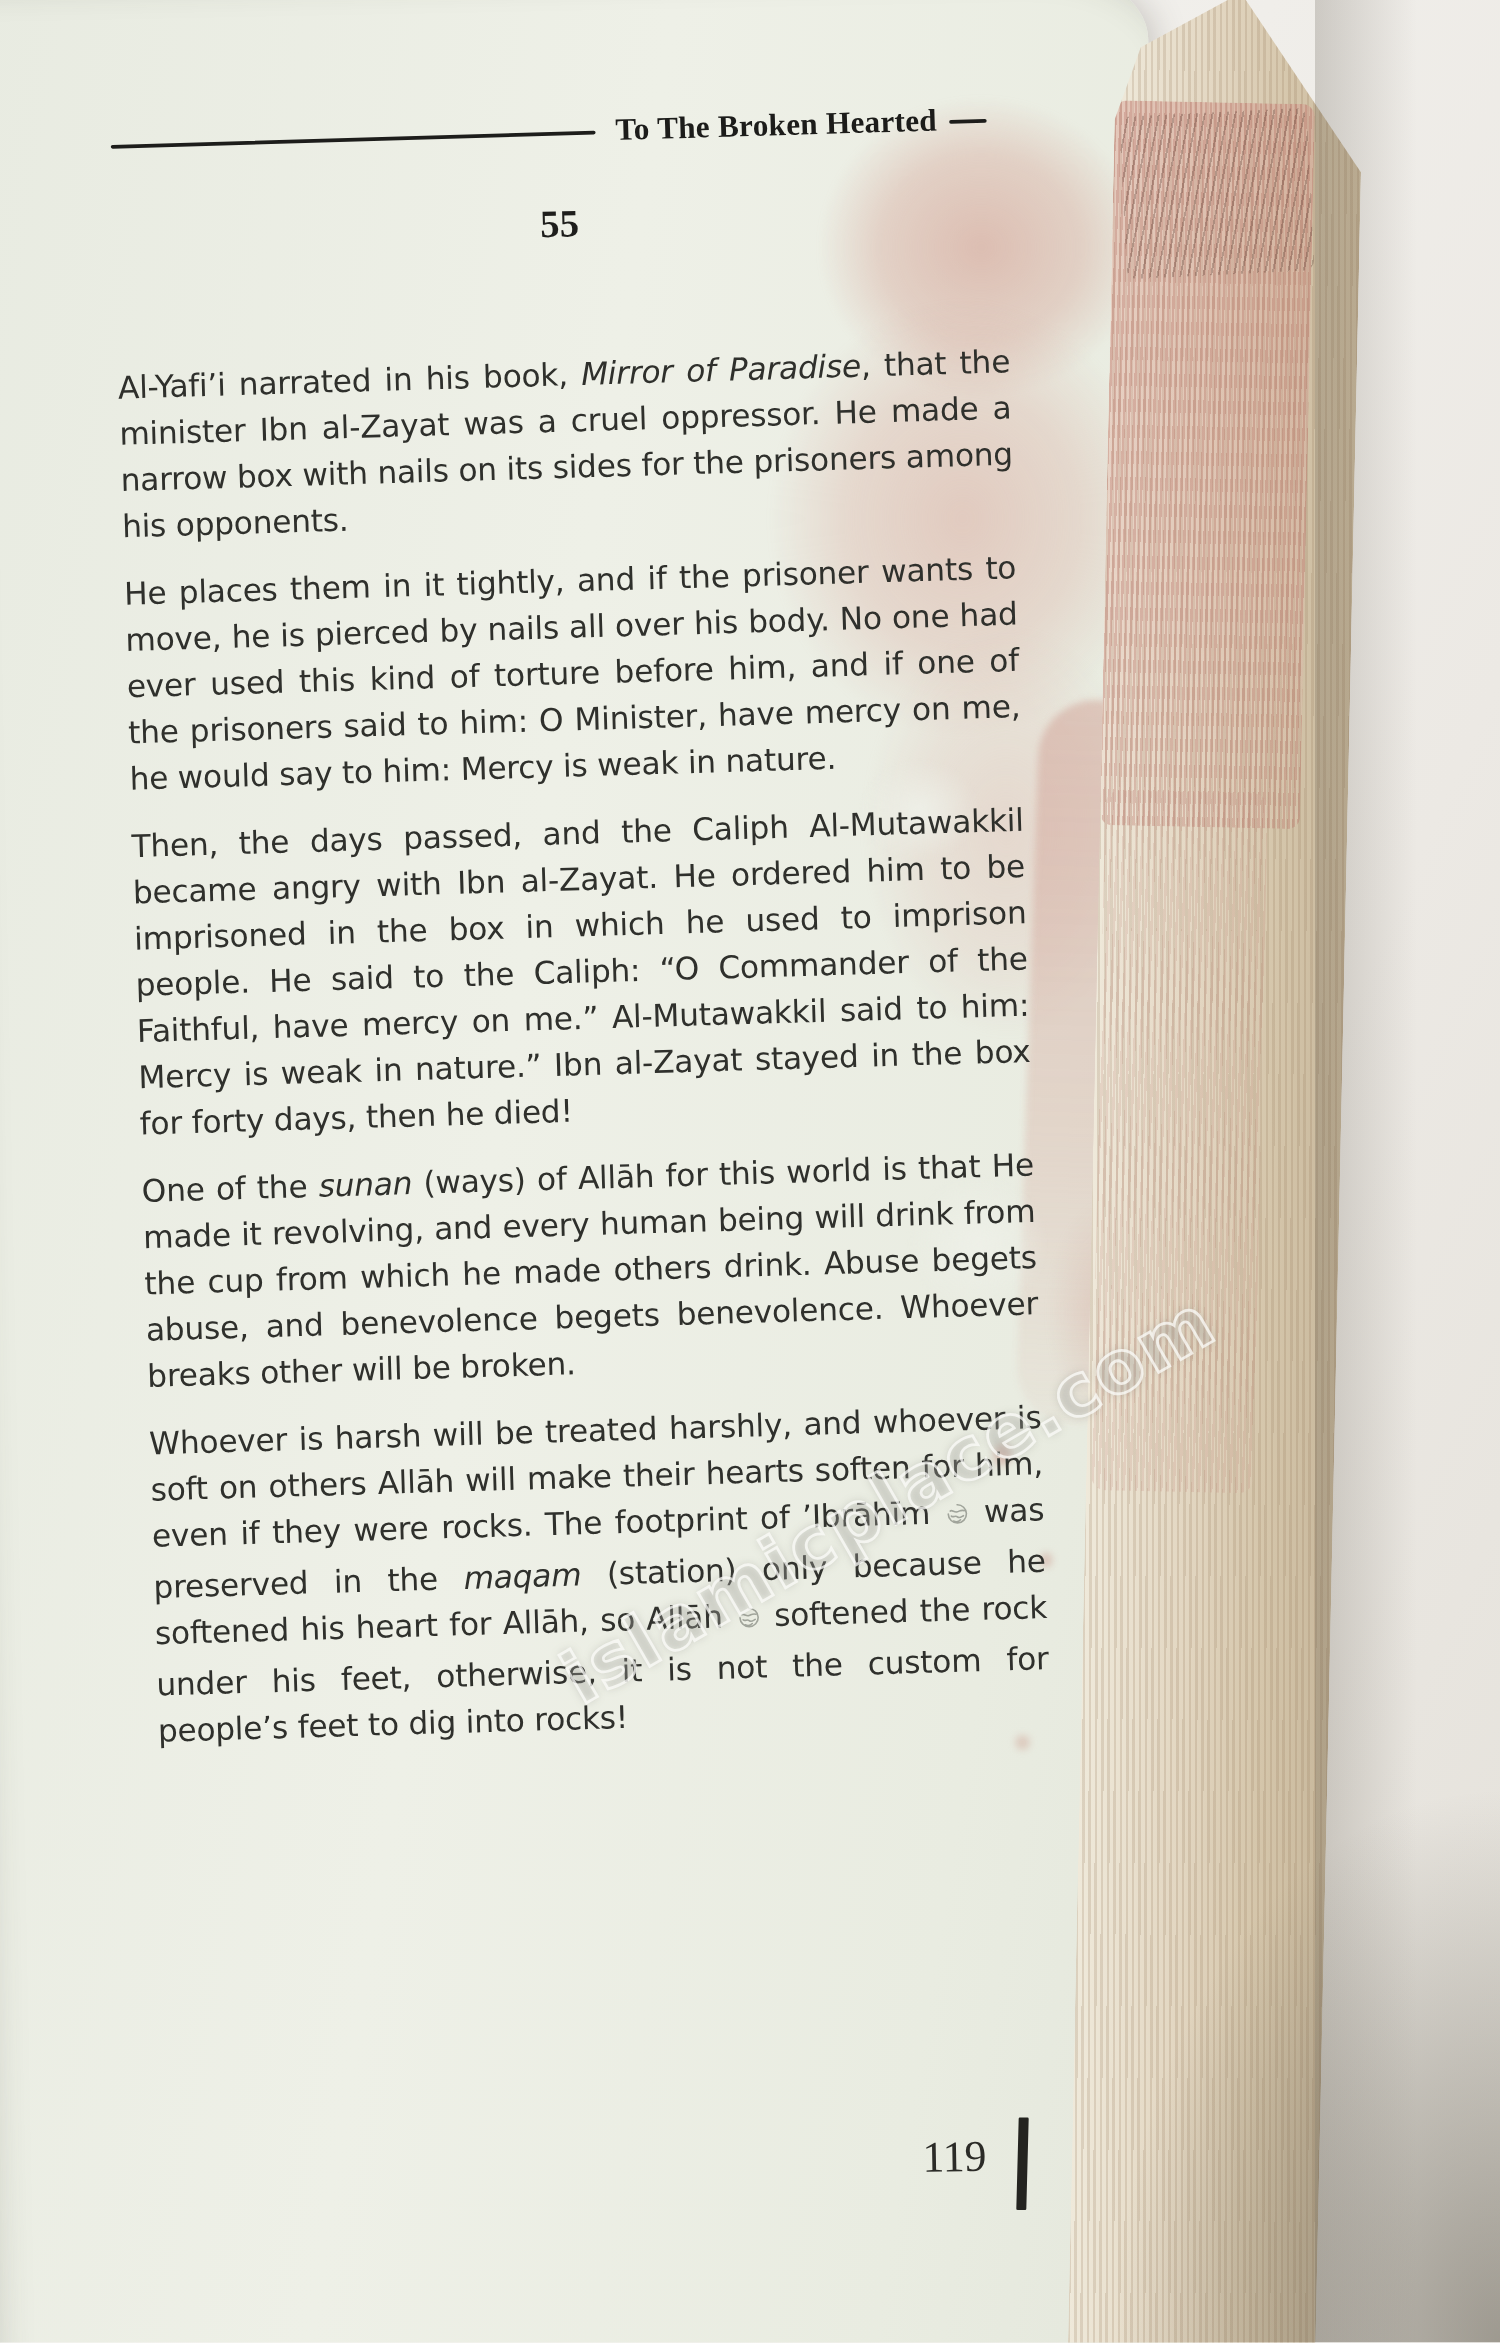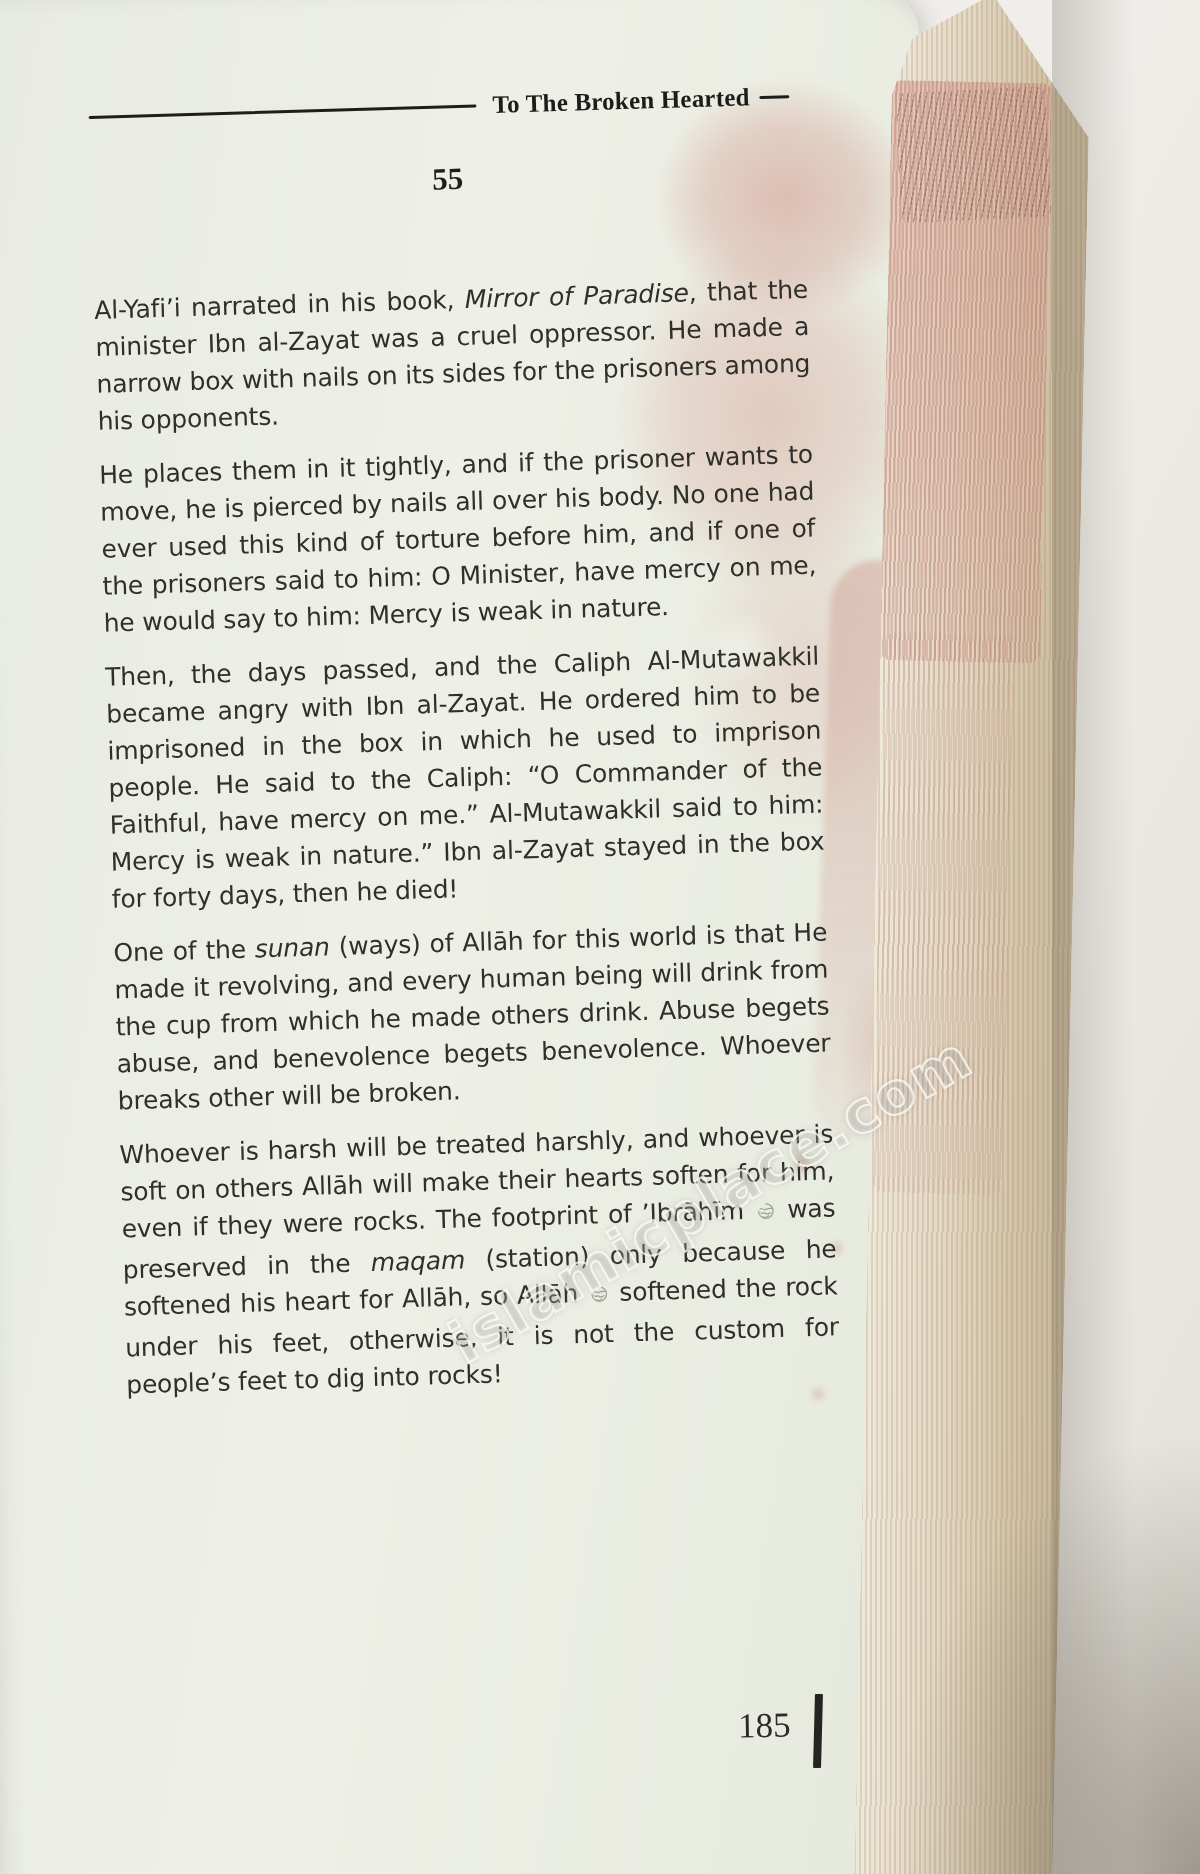--- a/index.html
+++ b/index.html
@@ -162,14 +162,14 @@
               <path d="M6 9c2-1.5 4 2 7 1s4-2 7-1"></path>
               <path d="M7 14c2 2 4-1 6 1s4 0 6-1"></path>
               <path d="M9 19c2 1 5 1 7-1"></path>
             </g>
           </svg></span><span> softened the rock under his feet, otherwise, it is not the custom for people’s feet to dig into rocks!</span></p>
     </div>
 </div>
 
 <div class="watermark">islamicplace.com</div>
 
-<div class="folio">185</div>
+<div class="folio">119</div>
 <div class="folio-bar"></div>
 
 </body></html>

